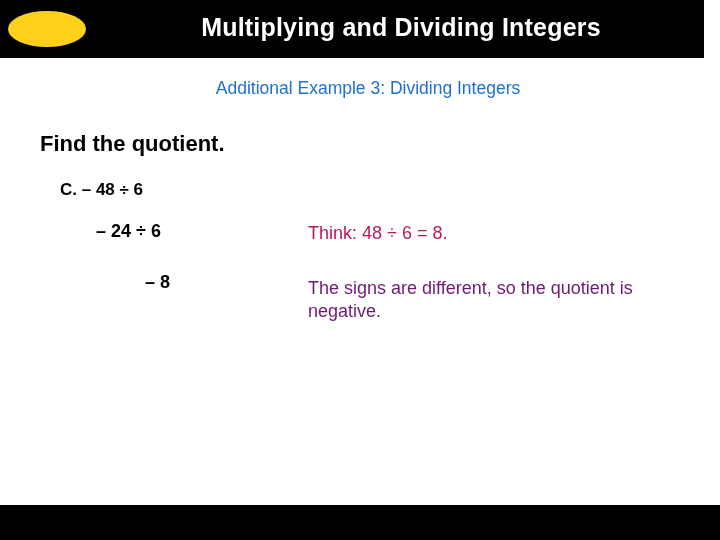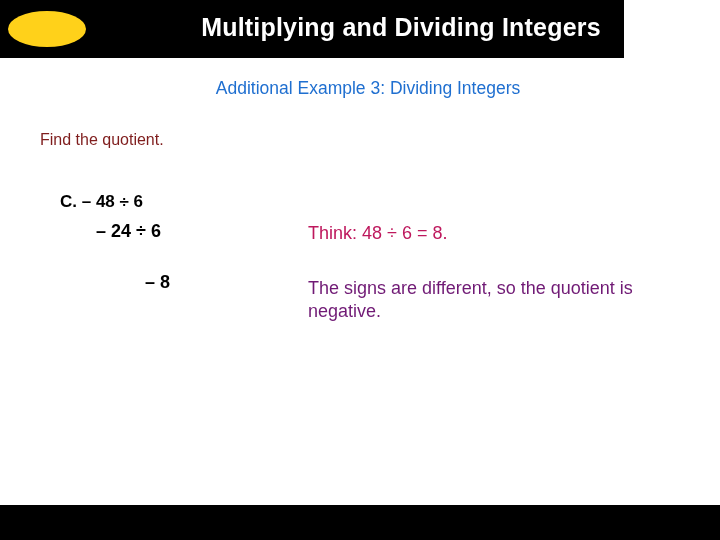--- a/index.html
+++ b/index.html
@@ -13,21 +13,21 @@
     font-family: "Liberation Sans", sans-serif;
     overflow: hidden;
     position: relative;
   }
 
   
   .header {
     position: absolute;
     left: 0;
     top: 0;
-    width: 624px;
+    width: 704px;
     height: 58px;
     background: #000000;
   }
   .header-ellipse {
     position: absolute;
     left: 8px;
     top: 11px;
     width: 78px;
     height: 36px;
     background: #ffd11a;
@@ -55,32 +55,31 @@
     text-align: center;
     color: #1f6fd0;
     font-size: 17.5px;
     font-weight: normal;
     padding-left: 8px;
   }
   .prompt {
     position: absolute;
     left: 40px;
     top: 131px;
-    color: #7f1d1d;
-    font-size: 16px;
-    font-weight: normal;
+    color: #000000;
+    font-size: 22px;
+    font-weight: bold;
   }
   .problem-label {
     position: absolute;
     left: 60px;
     top: 180px;
     color: #000000;
     font-size: 17px;
     font-weight: bold;
-    margin-top: 12px;
   }
 
   .expr1 {
     position: absolute;
     left: 96px;
     top: 221px;
     color: #000000;
     font-size: 18px;
     font-weight: bold;
   }

